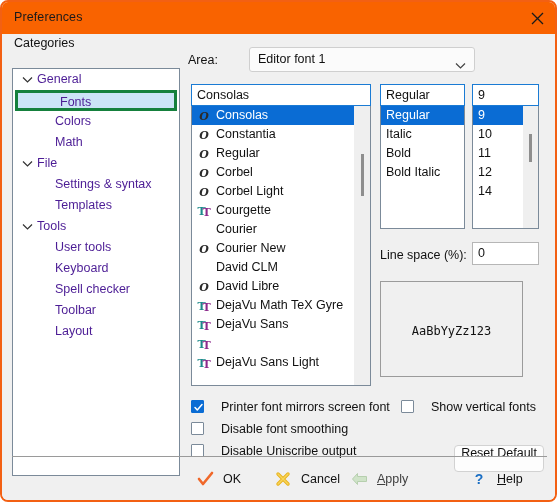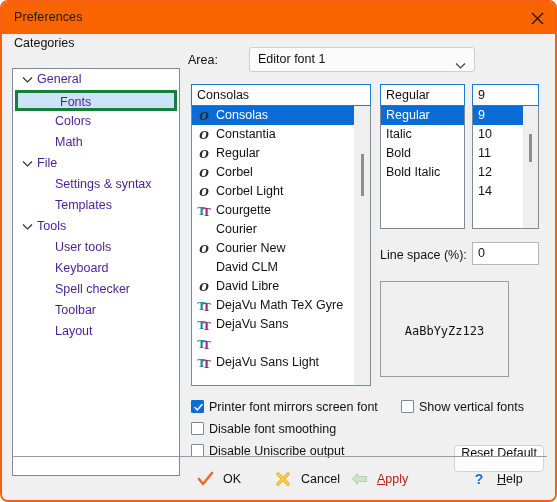--- a/index.html
+++ b/index.html
@@ -335,21 +335,21 @@
     color: #111;
     line-height: 21px;
     padding-left: 5px;
   }
 
   
   .preview {
     position: absolute;
     left: 378px;
     top: 247px;
-    width: 129px;
+    width: 143px;
     height: 96px;
     background: #f0f0f0;
     border: 1px solid #9b9b9b;
     box-sizing: border-box;
   }
   .preview-text {
     position: absolute;
     left: 0;
     top: 42px;
     width: 100%;
@@ -358,21 +358,21 @@
     font-size: 12px;
     color: #111;
   }
 
   
   .cb {
     position: absolute;
     font-size: 12.5px;
     color: #111;
     white-space: nowrap;
-    padding-left: 18px;
+    padding-left: 30px;
     line-height: 14px;
     height: 14px;
     cursor: pointer;
   }
   .cb .box {
     position: absolute;
     left: 0;
     top: 0;
     width: 13px;
     height: 13px;
@@ -425,21 +425,21 @@
     position: absolute;
     top: 10px;
     height: 24px;
     display: flex;
     align-items: center;
     gap: 9px;
     font-size: 12.5px;
     color: #111;
     cursor: pointer;
   }
-  .bb.disabled { color: #b91c1c; cursor: default; }
+  .bb.disabled { color: #404040; cursor: default; }
   .bb .ico { width: 18px; height: 18px; display:flex; align-items:center; justify-content:center; }
   .bb .ico svg { display: block; }
   u { text-decoration: underline; }
 </style>
 </head>
 <body>
 
 <div class="window">
 
   <div class="titlebar">

